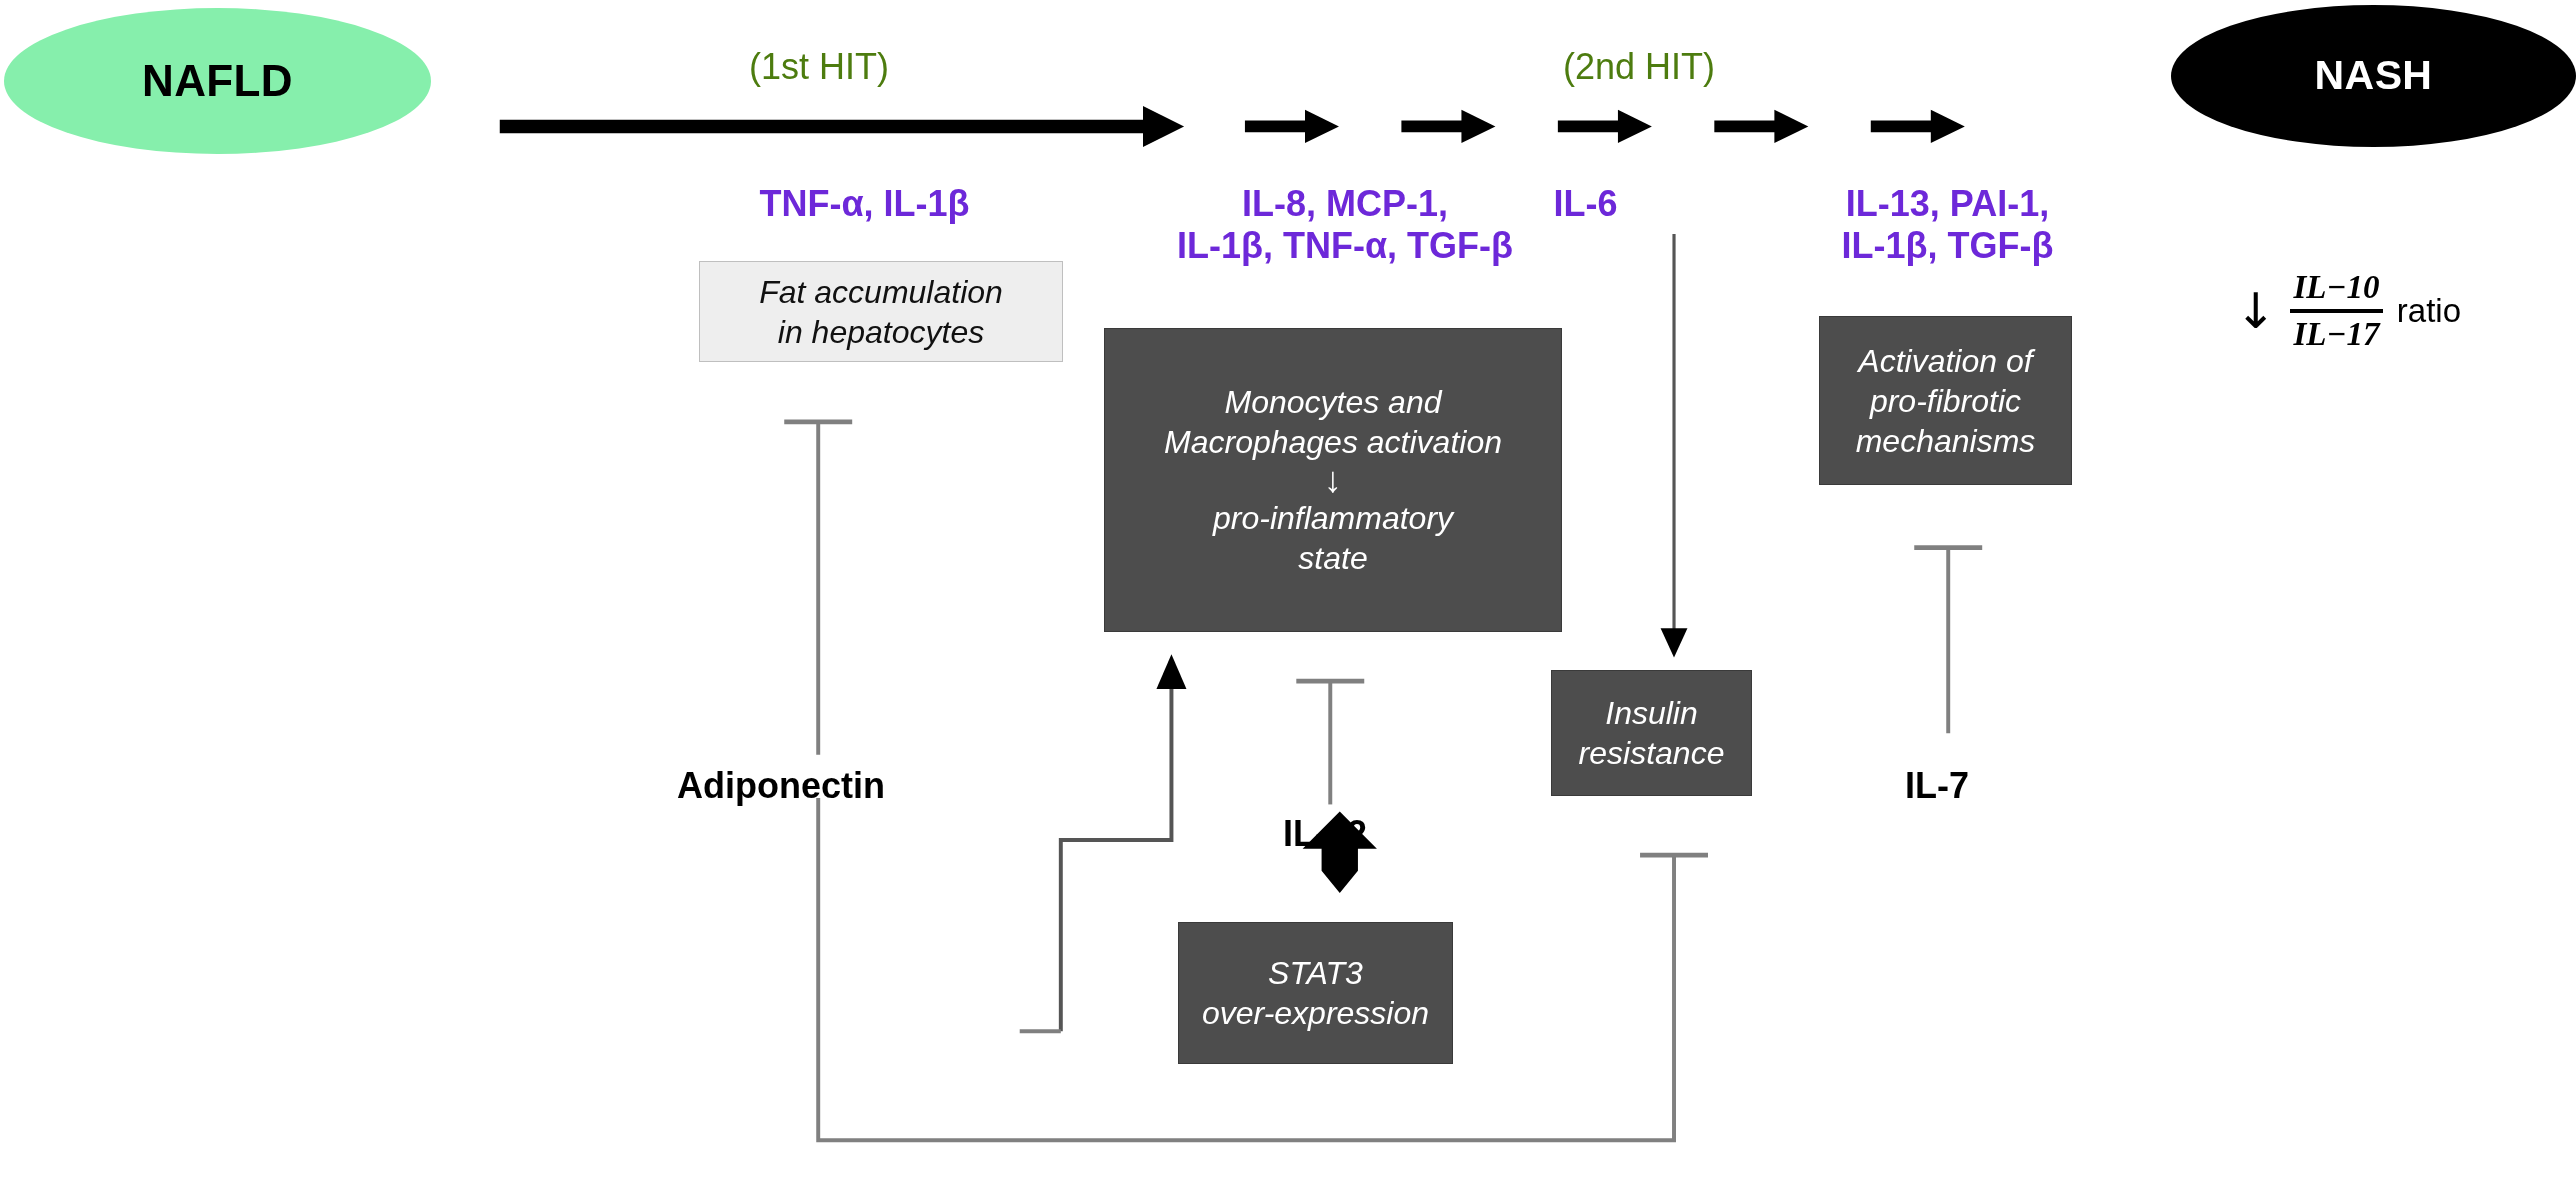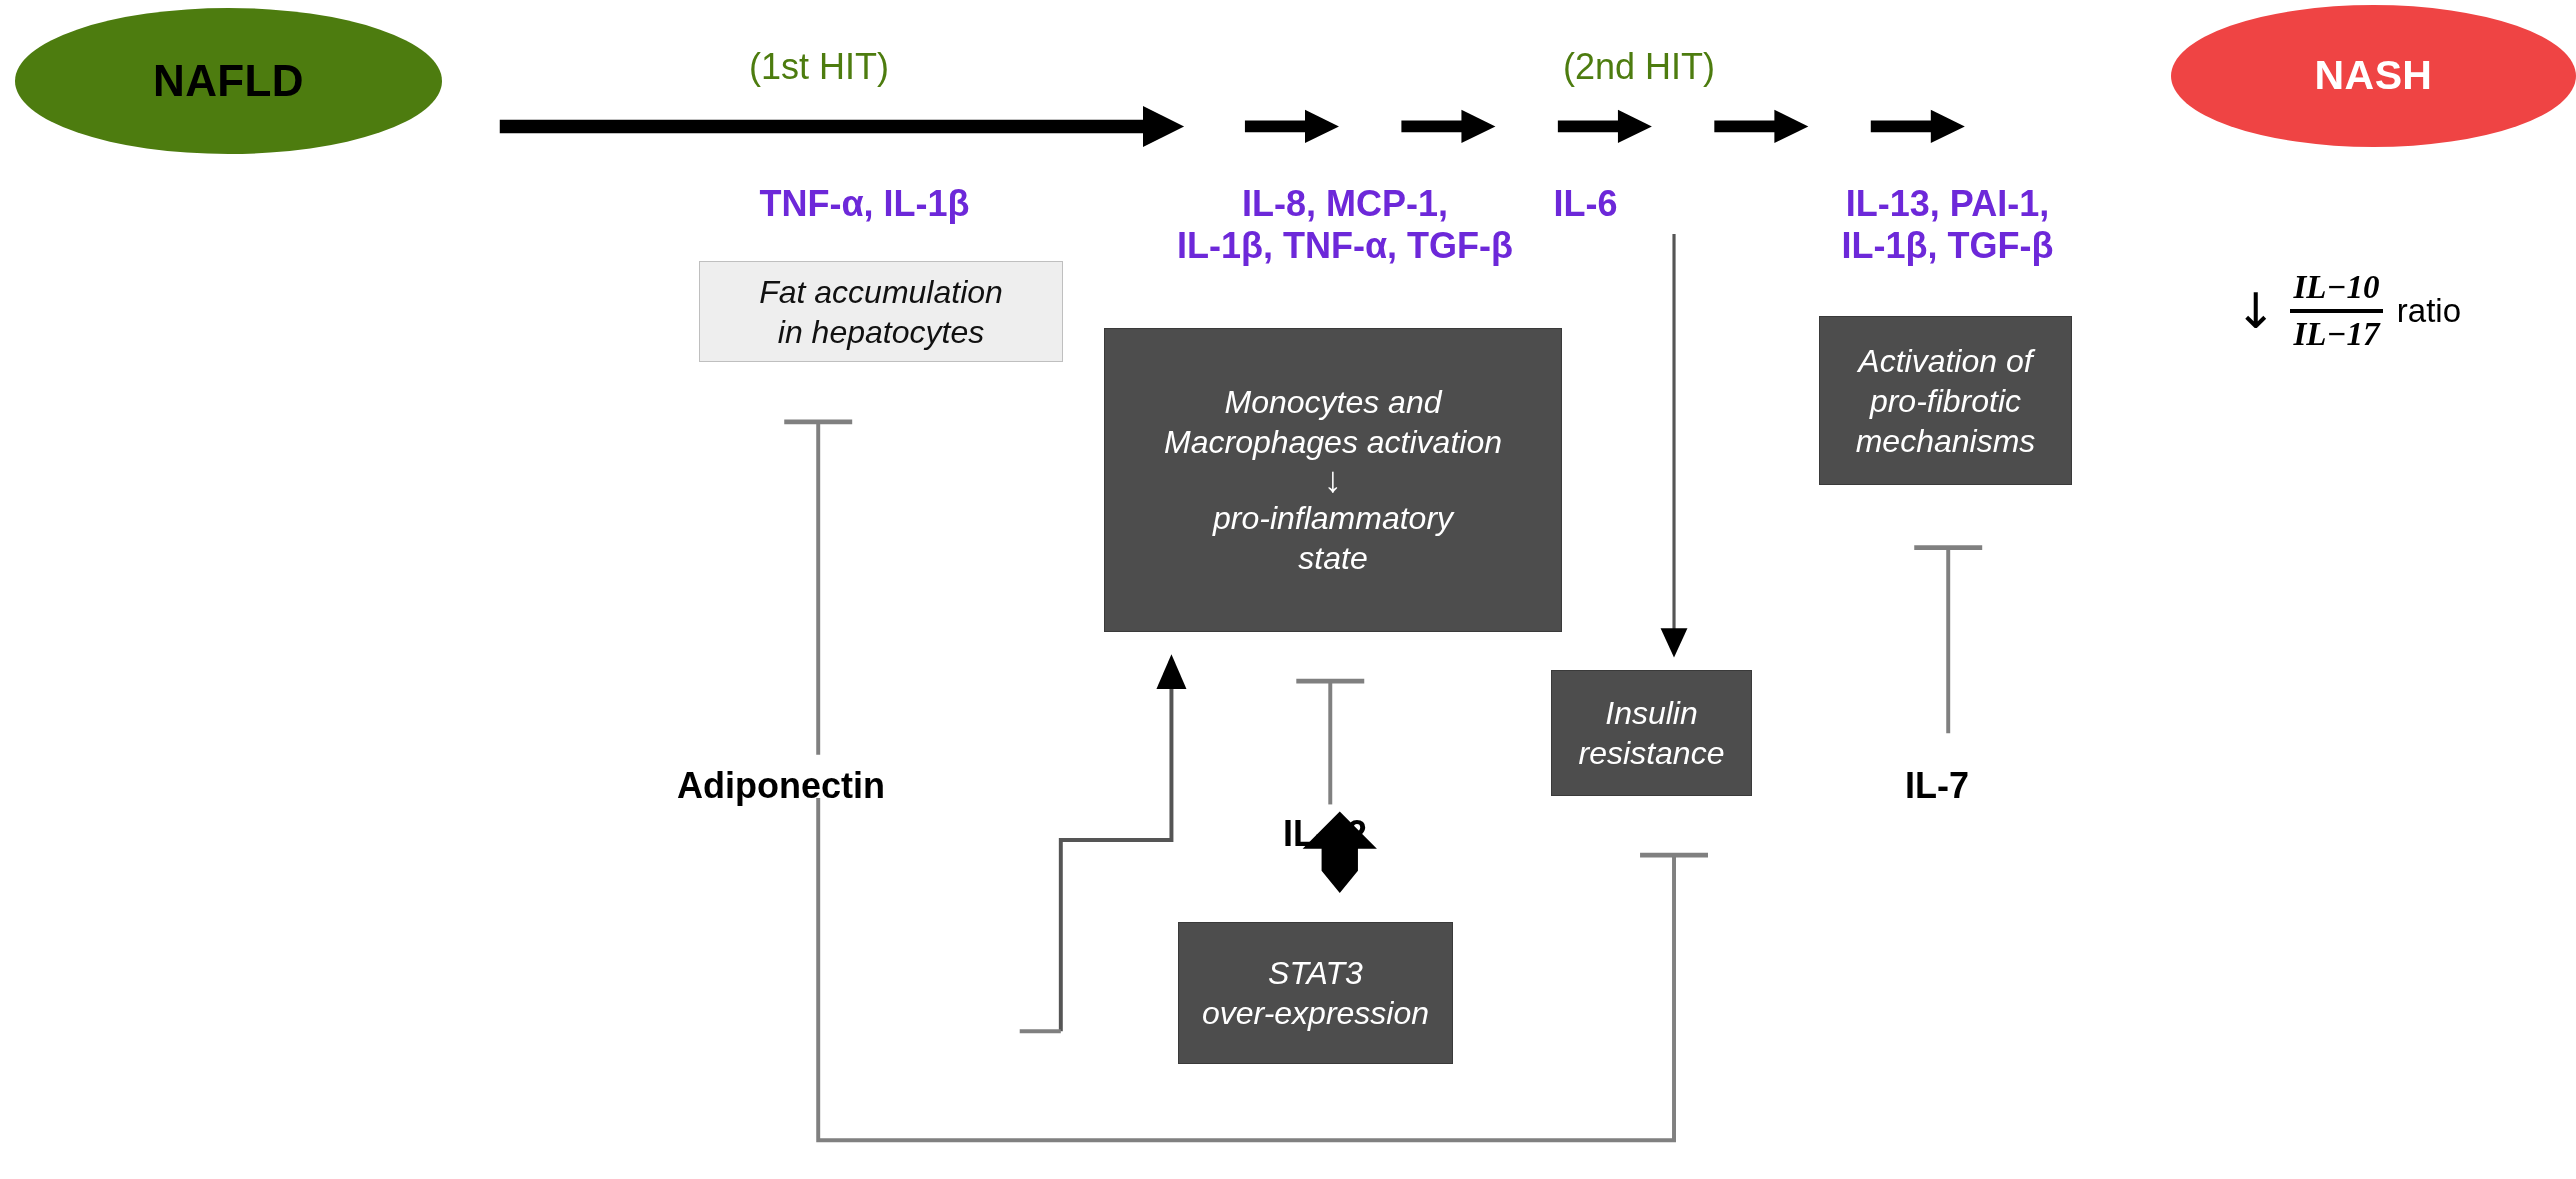--- a/index.html
+++ b/index.html
@@ -4,23 +4,23 @@
 <style>
   html,body{margin:0;padding:0;background:#ffffff;}
   body{width:2576px;height:1179px;position:relative;overflow:hidden;
        font-family:"Liberation Sans","DejaVu Sans",sans-serif;color:#000;}
   #stage{position:absolute;inset:0;}
   .abs{position:absolute;}
 
   
   .ellipse{border-radius:50%;display:flex;align-items:center;justify-content:center;
            font-weight:bold;letter-spacing:0.4px;}
-  #nafld-node{left:15px;top:8px;width:427px;height:146px;background:#4d7c0f;
+  #nafld-node{left:4px;top:8px;width:427px;height:146px;background:#86efac;
               color:#000;font-size:44px;}
-  #nash-node{left:2171px;top:4.7px;width:405px;height:142px;background:#ef4444;
+  #nash-node{left:2171px;top:4.7px;width:405px;height:142px;background:#000000;
              color:#ffffff;font-size:41px;}
 
   
   .hit-label{font-size:36px;color:#4d7c0f;white-space:nowrap;}
   .cyto{font-weight:bold;font-size:36px;line-height:1.18;color:#6d28d9;text-align:center;white-space:pre-line;}
   .plain-bold{font-weight:bold;font-size:36px;color:#000;white-space:nowrap;}
 
   
   .box{box-sizing:border-box;display:flex;align-items:center;justify-content:center;
        text-align:center;font-style:italic;line-height:1.25;white-space:pre-line;}

